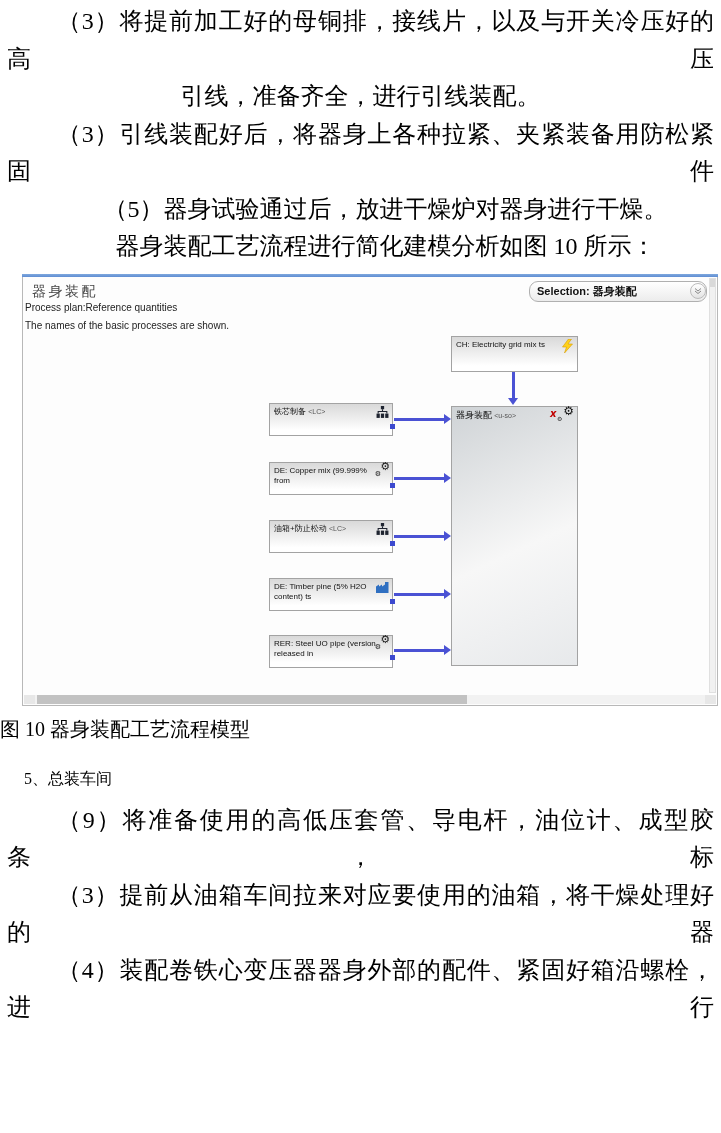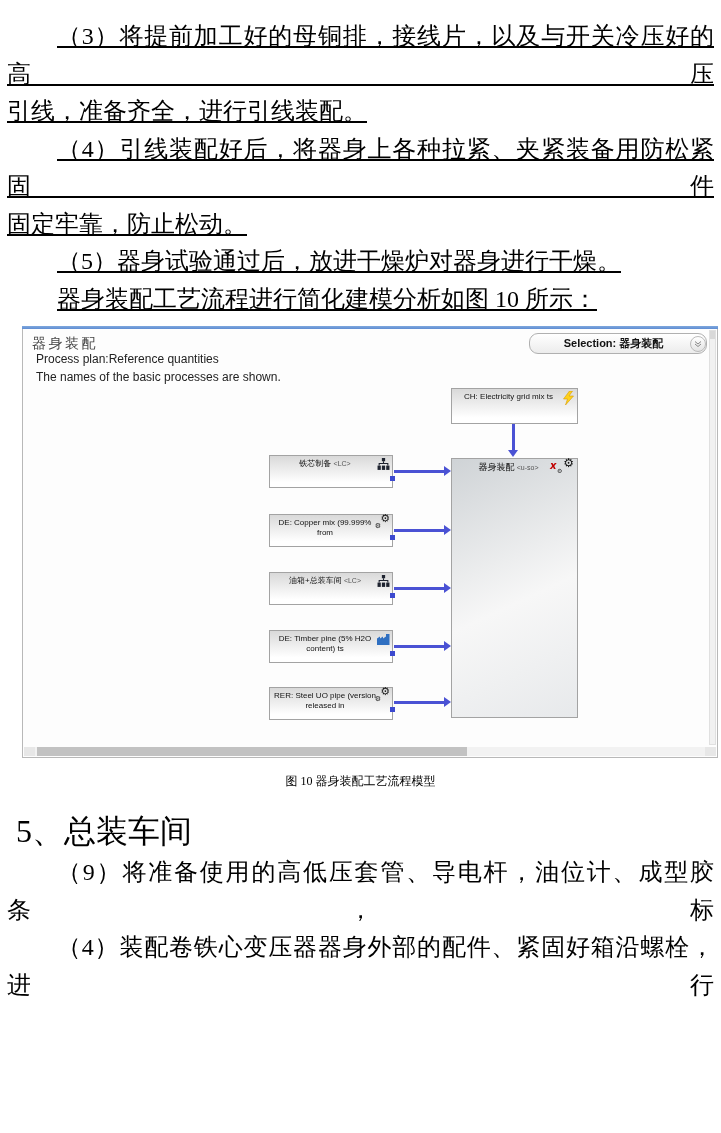--- a/index.html
+++ b/index.html
@@ -1,38 +1,38 @@
 <!DOCTYPE html>
 <html><head>
 <meta charset="utf-8">
 <style>
   html,body{margin:0;padding:0;}
   body{
     width:721px;height:1133px;overflow:hidden;background:#ffffff;
     font-family:"Liberation Serif","DejaVu Serif",serif;color:#000;
   }
   
-  .top-text{padding:18px 7px 0 7px;text-decoration:underline;}
+  .top-text{padding:3px 7px 0 7px;}
   .bottom-text{padding:0 7px;margin-top:10px;}
-  .line{font-size:24px;line-height:37.5px;white-space:nowrap;}
+  .line{font-size:24px;line-height:37.5px;white-space:nowrap;text-align:center;}
   .line.indent{text-indent:50px;}
   .line.fill{white-space:normal;text-align:justify;text-align-last:justify;}
-  .caption{margin-top:12px;text-align:center;font-size:12px;line-height:22px;}
-  .heading{margin:26px 0 0 16px;font-size:32px;line-height:26px;}
+  .caption{margin-top:12px;text-align:left;font-size:20px;line-height:22px;}
+  .heading{margin:26px 0 0 24px;font-size:16px;line-height:26px;}
 
   
   .figure{
     position:relative;margin:8px 0 0 22px;width:696px;height:432px;
     background:#fdfdfd;border:1px solid #b8b8b8;border-top:none;
-    font-family:"Liberation Sans","DejaVu Sans",sans-serif;box-sizing:border-box;text-align:center;
+    font-family:"Liberation Sans","DejaVu Sans",sans-serif;box-sizing:border-box;
   }
   .fig-topborder{position:absolute;left:-1px;right:-1px;top:0;height:3px;
     background:linear-gradient(to bottom,#7fa8dd,#5f8dd3);}
   .fig-title{position:absolute;left:9px;top:9px;font-size:14px;letter-spacing:2.5px;color:#444;}
-  .fig-sub{position:absolute;left:13px;font-size:12px;color:#222;line-height:9px;}
+  .fig-sub{position:absolute;left:2px;font-size:10px;color:#222;line-height:9px;}
   .fig-sub.s1{top:29px;}
   .fig-sub.s2{top:39px;margin-top:8px;}
 
   .selection{
     position:absolute;left:506px;top:7px;width:178px;height:21px;box-sizing:border-box;
     border:1px solid #b0b0b0;border-radius:9px;
     background:linear-gradient(to bottom,#ffffff,#ececec);
     display:flex;align-items:center;padding:0 0 0 7px;
   }
   .sel-label{font-size:11px;font-weight:bold;color:#111;flex:1;white-space:nowrap;overflow:hidden;}
@@ -79,22 +79,21 @@
   .v-arrow::after{content:"";position:absolute;left:-4px;bottom:-7px;
     border-top:7px solid #4a52d4;border-left:5.5px solid transparent;border-right:5.5px solid transparent;}
   .port{position:absolute;left:367px;width:5px;height:5px;background:#3c49cf;}
 </style>
 </head>
 <body>
 
 <div class="top-text">
   <div class="line fill indent">（3）将提前加工好的母铜排，接线片，以及与开关冷压好的高压</div>
   <div class="line">引线，准备齐全，进行引线装配。</div>
-  <div class="line fill indent">（4）引线装配好后，将器身上各种拉紧、夹紧装备用防松紧固件</div>
-  <div class="line">固定牢靠，防止松动。</div>
+  <div class="line fill indent">（3）引线装配好后，将器身上各种拉紧、夹紧装备用防松紧固件</div>
   <div class="line indent">（5）器身试验通过后，放进干燥炉对器身进行干燥。</div>
   <div class="line indent">器身装配工艺流程进行简化建模分析如图 10 所示：</div>
 </div>
 
 <div class="figure">
   <div class="fig-topborder"></div>
 
   <div class="fig-title">器身装配</div>
   <div class="fig-sub s1">Process plan:Reference quantities</div>
   <div class="fig-sub s2">The names of the basic processes are shown.</div>
@@ -144,21 +143,21 @@
 
   <div class="node input-node" style="top:188px">
     <span>DE: Copper mix (99.999% from</span>
     <span class="gearwrap">
         <span class="gear-big">⚙</span>
         <span class="gear-small">⚙</span>
       </span>
   </div>
 
   <div class="node input-node" style="top:246px">
-    <span>油箱+总装车间</span>
+    <span>油箱+防止松动</span>
     <span class="sfx">&lt;LC&gt;</span>
     <span class="node-icon">
       <svg width="13" height="13" viewBox="0 0 12 12">
           <rect x="4.5" y="0" width="3" height="3" fill="#1f2430"></rect>
           <path d="M6 3 V5 M2 7 V5 H10 V7" stroke="#1f2430" stroke-width="1" fill="none"></path>
           <rect x="0.5" y="7" width="3" height="4" fill="#1f2430"></rect>
           <rect x="4.5" y="7" width="3" height="4" fill="#1f2430"></rect>
           <rect x="8.5" y="7" width="3" height="4" fill="#1f2430"></rect>
         </svg>
     </span>
@@ -203,15 +202,16 @@
     <div class="hbtn right"></div>
   </div>
 </div>
 
 <div class="caption">图 10  器身装配工艺流程模型</div>
 
 <div class="heading">5、总装车间</div>
 
 <div class="bottom-text">
   <div class="line fill indent">（9）将准备使用的高低压套管、导电杆，油位计、成型胶条，标</div>
+  <div class="line fill indent">（3）提前从油箱车间拉来对应要使用的油箱，将干燥处理好的器</div>
   <div class="line fill indent">（4）装配卷铁心变压器器身外部的配件、紧固好箱沿螺栓，进行</div>
 
 </div>
 
 </body></html>

